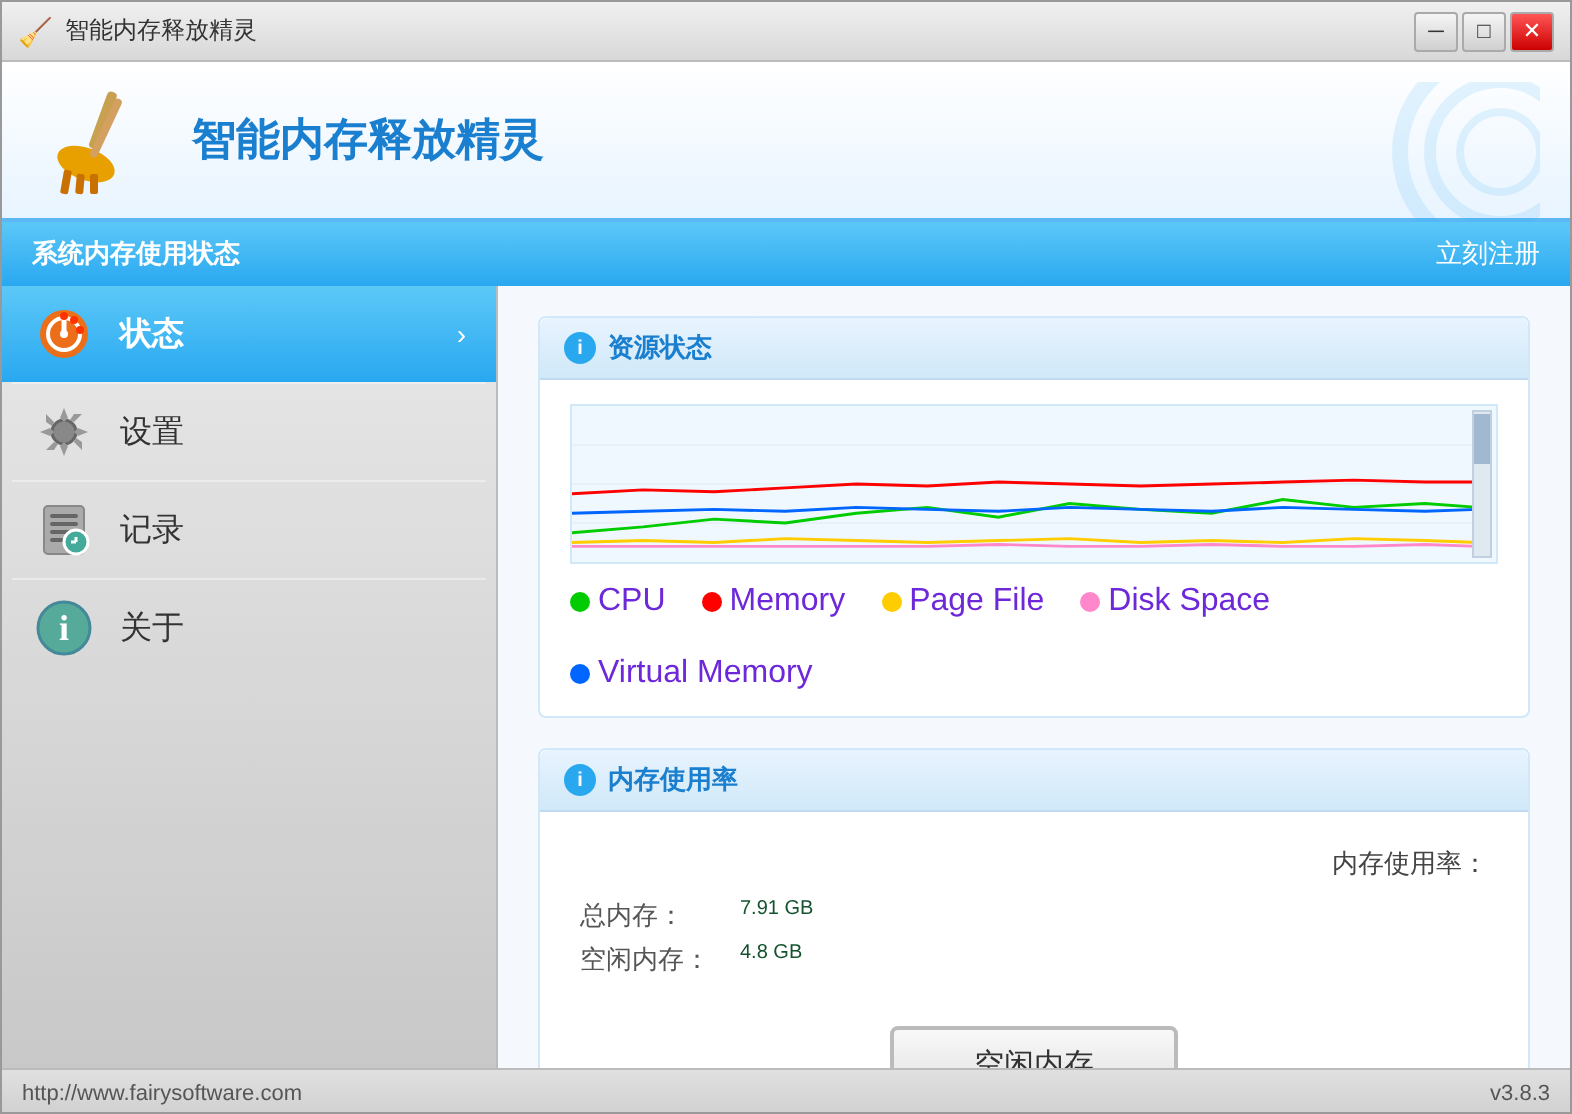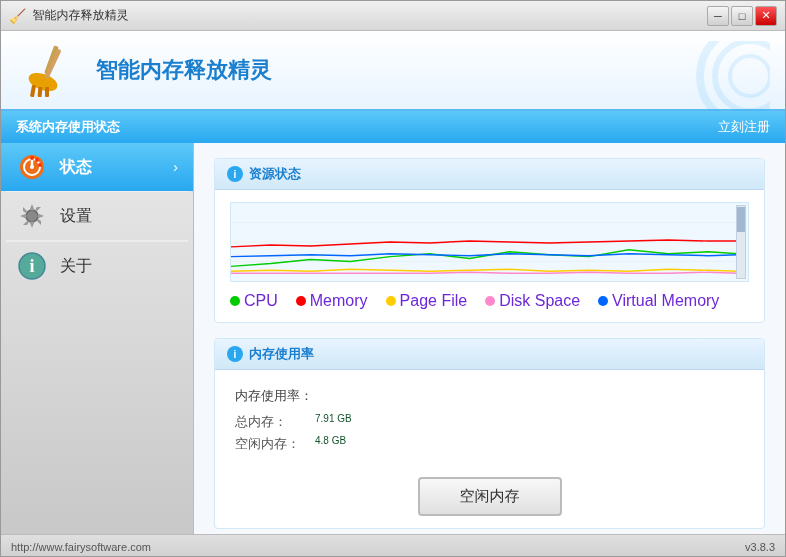--- a/index.html
+++ b/index.html
@@ -100,21 +100,21 @@
     }
 
     
     .main-layout {
       display: flex;
       height: calc(557px - 30px - 80px - 32px - 24px);
     }
 
     
     .sidebar {
-      width: 193px;
+      width: 248px;
       background: linear-gradient(to bottom, #e8e8e8, #c8c8c8);
       flex-shrink: 0;
       border-right: 1px solid #bbb;
     }
     .nav-item {
       height: 48px;
       display: flex;
       align-items: center;
       padding: 0 15px;
       gap: 12px;
@@ -223,20 +223,21 @@
 
     
     .memory-stats {
       padding: 5px 5px;
     }
     .memory-usage-row {
       display: flex;
       align-items: baseline;
       gap: 10px;
       margin-bottom: 8px;
+      justify-content: flex-end;
     }
     .memory-label {
       font-size: 13px;
       color: #444;
     }
     .memory-percent {
       font-size: 36px;
       color: #ff4444;
       font-weight: bold;
       line-height: 1;
@@ -370,20 +371,35 @@
           <path d="M25 25 L21 21 L22 19 L25 21 Z" fill="#999"></path>
           <path d="M7 25 L11 21 L13 22 L11 25 Z" fill="#999"></path>
           <path d="M25 7 L21 11 L19 10 L21 7 Z" fill="#999"></path>
         </svg>
       </div>
       <span class="nav-label">设置</span>
     </div>
 
     <div class="nav-divider"></div>
 
+    <div class="nav-item">
+      <div class="nav-icon">
+        <svg viewBox="0 0 32 32" xmlns="http://www.w3.org/2000/svg">
+          <rect x="6" y="4" width="20" height="24" rx="2" fill="#aaa" stroke="#888" stroke-width="1"></rect>
+          <rect x="9" y="8" width="14" height="2" rx="1" fill="#666"></rect>
+          <rect x="9" y="12" width="14" height="2" rx="1" fill="#666"></rect>
+          <rect x="9" y="16" width="10" height="2" rx="1" fill="#666"></rect>
+          <rect x="9" y="20" width="12" height="2" rx="1" fill="#666"></rect>
+          <circle cx="22" cy="22" r="6" fill="#4a9" stroke="white" stroke-width="1.5"></circle>
+          <line x1="19.5" y1="22" x2="22" y2="22" stroke="white" stroke-width="1.5"></line>
+          <line x1="22" y1="19.5" x2="22" y2="22" stroke="white" stroke-width="1.5"></line>
+        </svg>
+      </div>
+      <span class="nav-label">记录</span>
+    </div>
 
     <div class="nav-divider"></div>
 
     <div class="nav-item">
       <div class="nav-icon">
         <svg viewBox="0 0 32 32" xmlns="http://www.w3.org/2000/svg">
           <circle cx="16" cy="16" r="13" fill="#5a9" stroke="#489" stroke-width="1.5"></circle>
           <text x="16" y="22" text-anchor="middle" font-size="18" font-weight="bold" fill="white" font-family="serif">i</text>
         </svg>
       </div>

